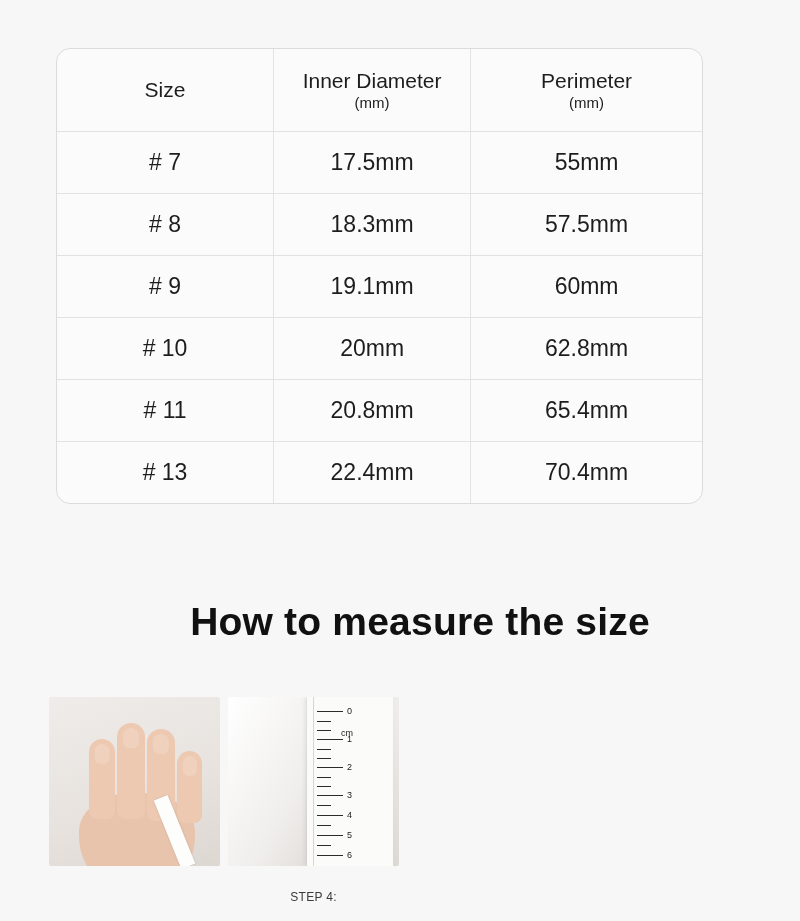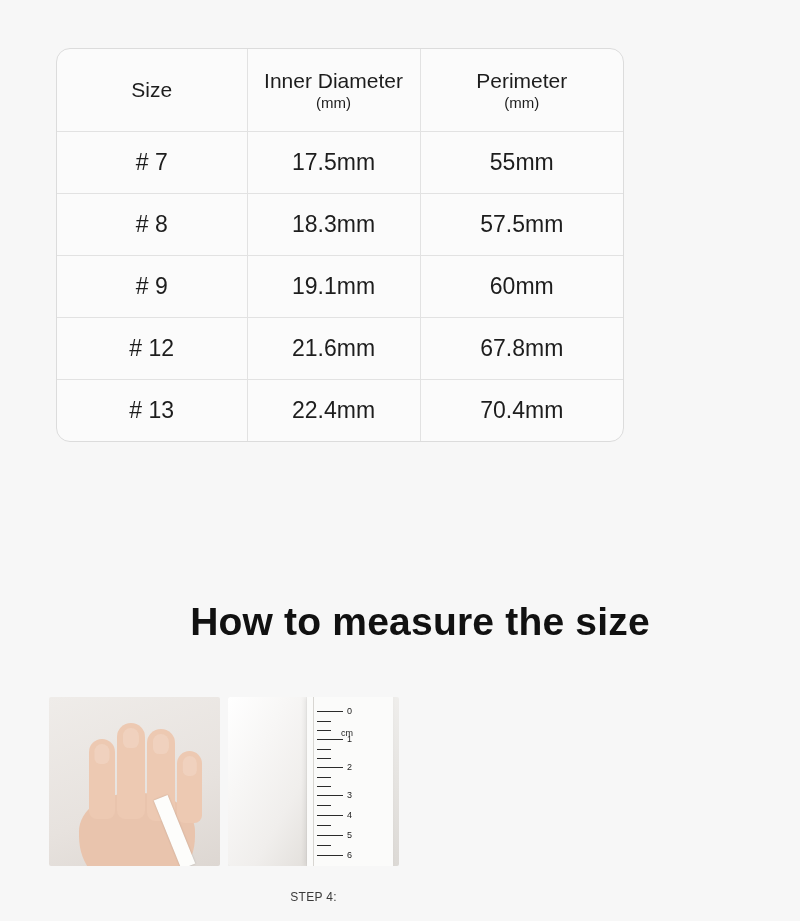--- a/index.html
+++ b/index.html
@@ -19,21 +19,21 @@
     width: 800px;
     height: 921px;
     background: #f7f7f7;
   }
 
   
   .table-wrap {
     position: absolute;
     left: 56px;
     top: 48px;
-    width: 568px;
+    width: 647px;
     background: #fbfbfb;
     border: 1px solid #dcdcdc;
     border-radius: 14px;
     overflow: hidden;
     box-sizing: border-box;
   }
   table.size-table {
     width: 100%;
     border-collapse: collapse;
     table-layout: fixed;
@@ -225,23 +225,28 @@
         <td class="td-size"># 8</td>
         <td>18.3mm</td>
         <td>57.5mm</td>
       </tr>
       <tr>
         <td class="td-size"># 9</td>
         <td>19.1mm</td>
         <td>60mm</td>
       </tr>
       <tr>
-        <td class="td-size"># 12</td>
-        <td>21.6mm</td>
-        <td>67.8mm</td>
+        <td class="td-size"># 10</td>
+        <td>20mm</td>
+        <td>62.8mm</td>
+      </tr>
+      <tr>
+        <td class="td-size"># 11</td>
+        <td>20.8mm</td>
+        <td>65.4mm</td>
       </tr>
       <tr>
         <td class="td-size"># 13</td>
         <td>22.4mm</td>
         <td>70.4mm</td>
       </tr>
     </tbody>
       </table>
   </div>
 

